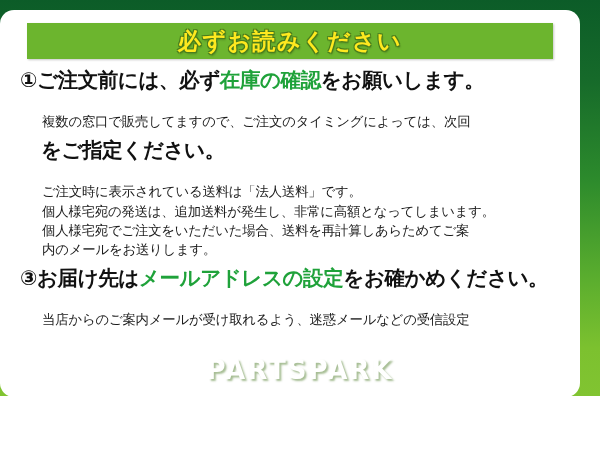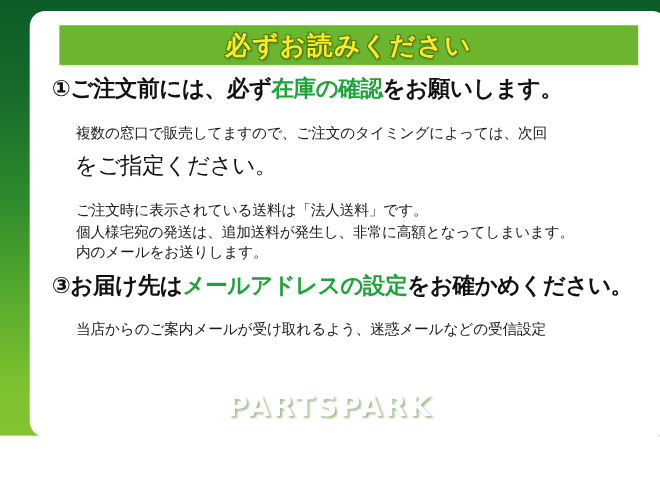--- a/index.html
+++ b/index.html
@@ -20,21 +20,21 @@
     box-sizing: border-box;
     width: 600px;
     height: 396px;
     background: linear-gradient(180deg,
         #0c5c28 0%,
         #166a2a 20%,
         #2c8a2c 45%,
         #5aad2e 70%,
         #7cc12f 88%,
         #81c431 100%);
-    padding: 10px 10px 0 27px;
+    padding: 10px 10px 0 0;
   }
 
   
   .panel {
     position: relative;
     box-sizing: border-box;
     width: 580px;
     height: 387px;
     background: #ffffff;
     border-radius: 14px;
@@ -88,21 +88,21 @@
   }
   .headline .num {
     font-size: 20.5px;
     font-weight: bold;
   }
   .hl {
     color: #1fa23a;
   }
   .cont {
     font-size: 20.5px;
-    font-weight: normal;
+    font-weight: bold;
     color: #111111;
     line-height: 1.22;
     letter-spacing: -0.4px;
     margin-left: 21px;
     white-space: nowrap;
   }
 
   .detail {
     font-size: 13.4px;
     color: #1a1a1a;
@@ -153,20 +153,21 @@
         <div class="detail">
           <div>複数の窓口で販売してますので、ご注文のタイミングによっては、次回</div>
         </div>
       </div>
 
       <div class="item">
         <div class="cont">をご指定ください。</div>
         <div class="detail">
           <div>ご注文時に表示されている送料は「法人送料」です。</div>
           <div>個人様宅宛の発送は、追加送料が発生し、非常に高額となってしまいます。</div>
+          <div>個人様宅宛でご注文をいただいた場合、送料を再計算しあらためてご案</div>
           <div>内のメールをお送りします。</div>
         </div>
       </div>
 
       <div class="item">
         <div class="headline">
           <span class="num">③</span><span>お届け先は</span><span class="hl">メールアドレスの設定</span><span>をお確かめください。</span>
         </div>
         <div class="detail">
           <div>当店からのご案内メールが受け取れるよう、迷惑メールなどの受信設定</div>

